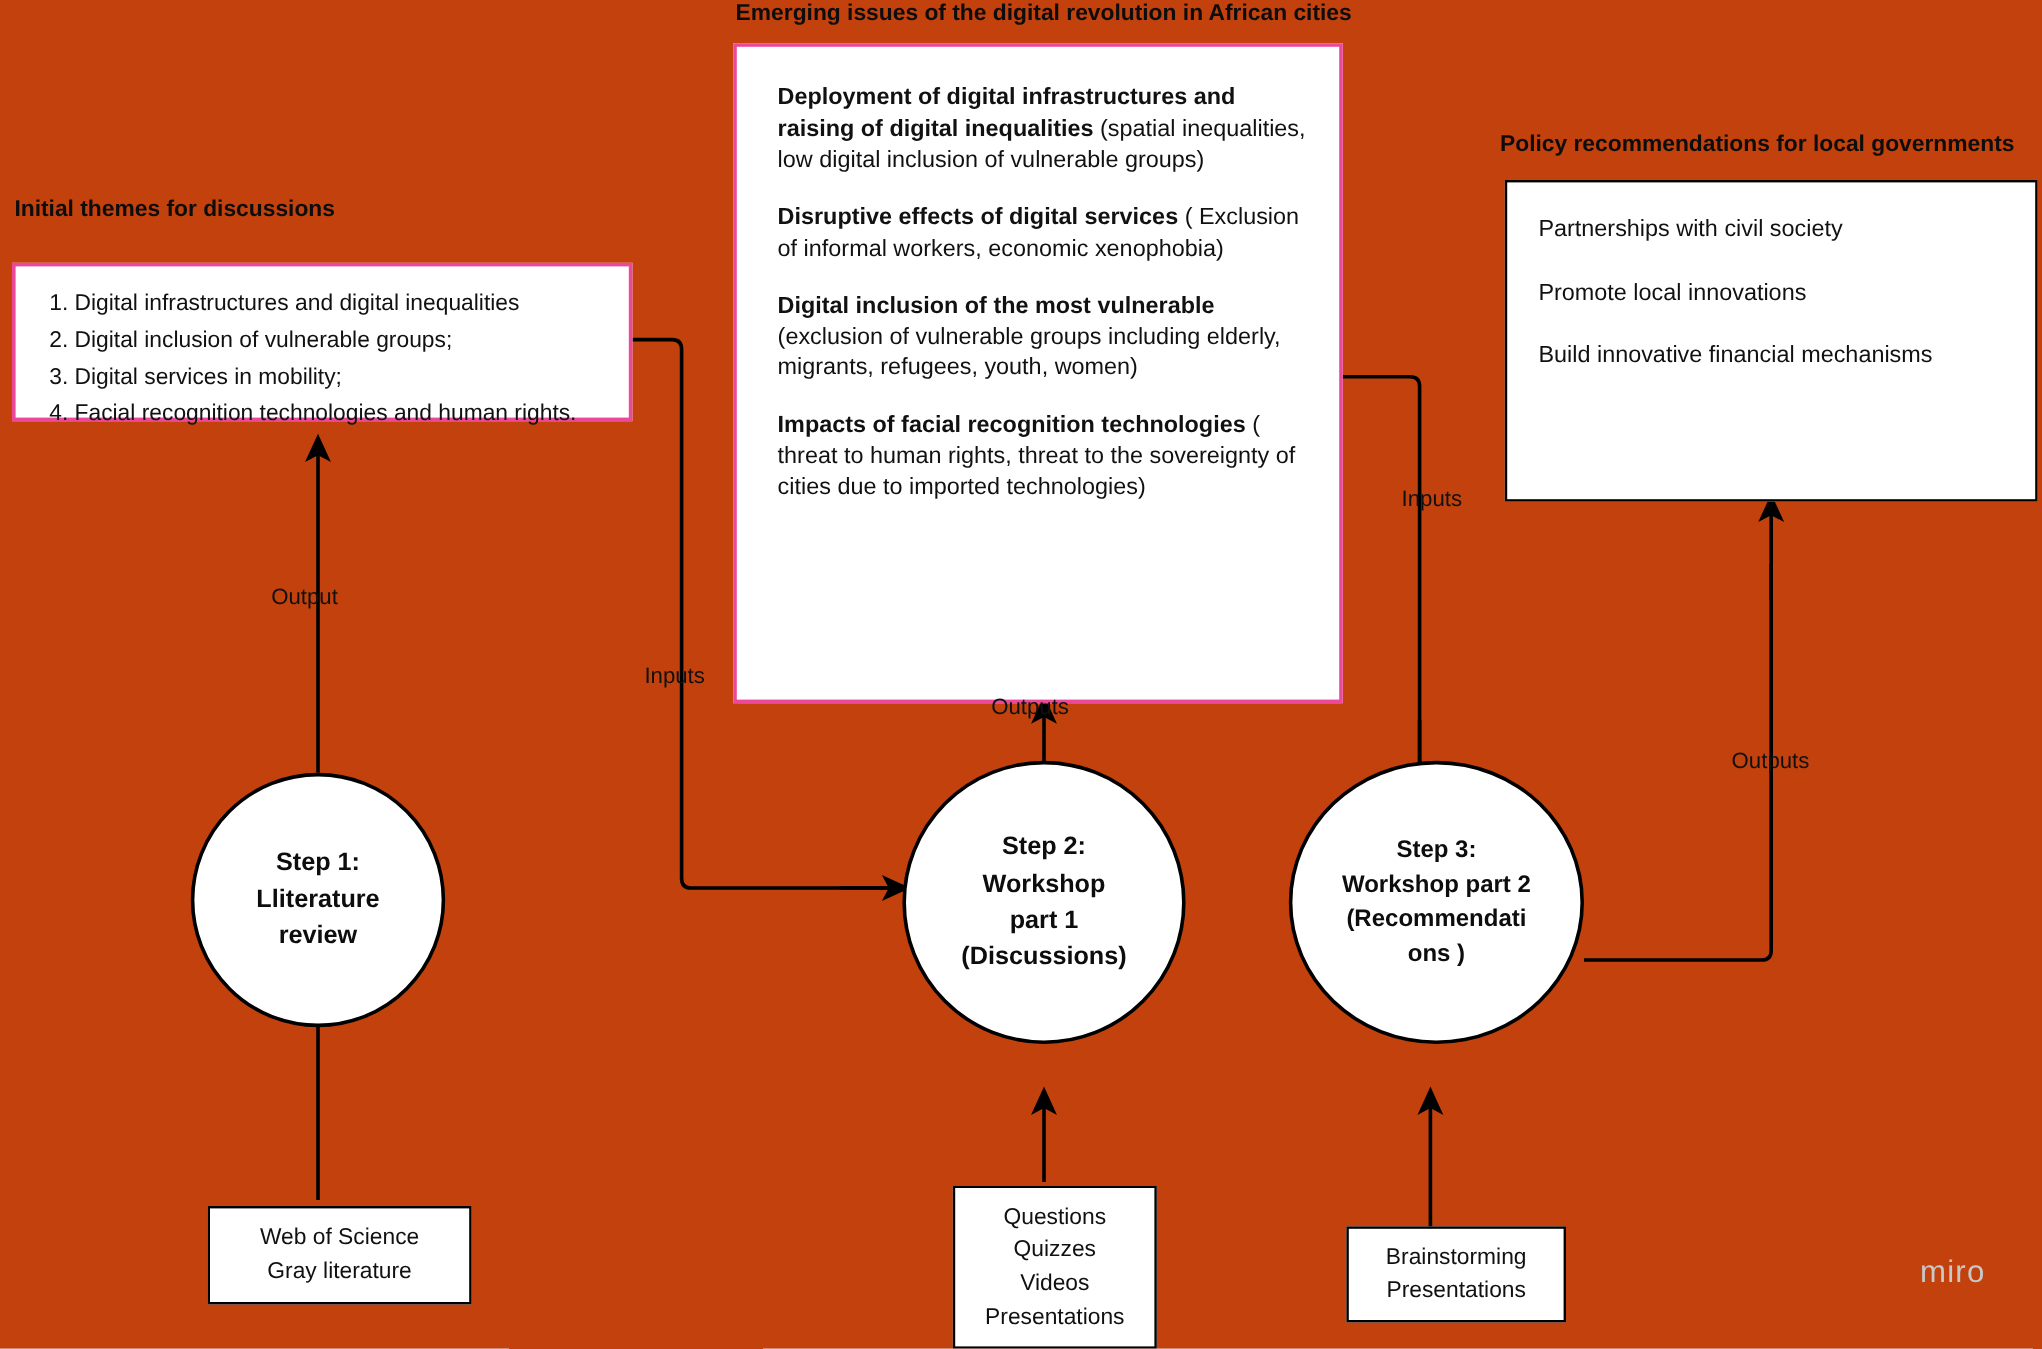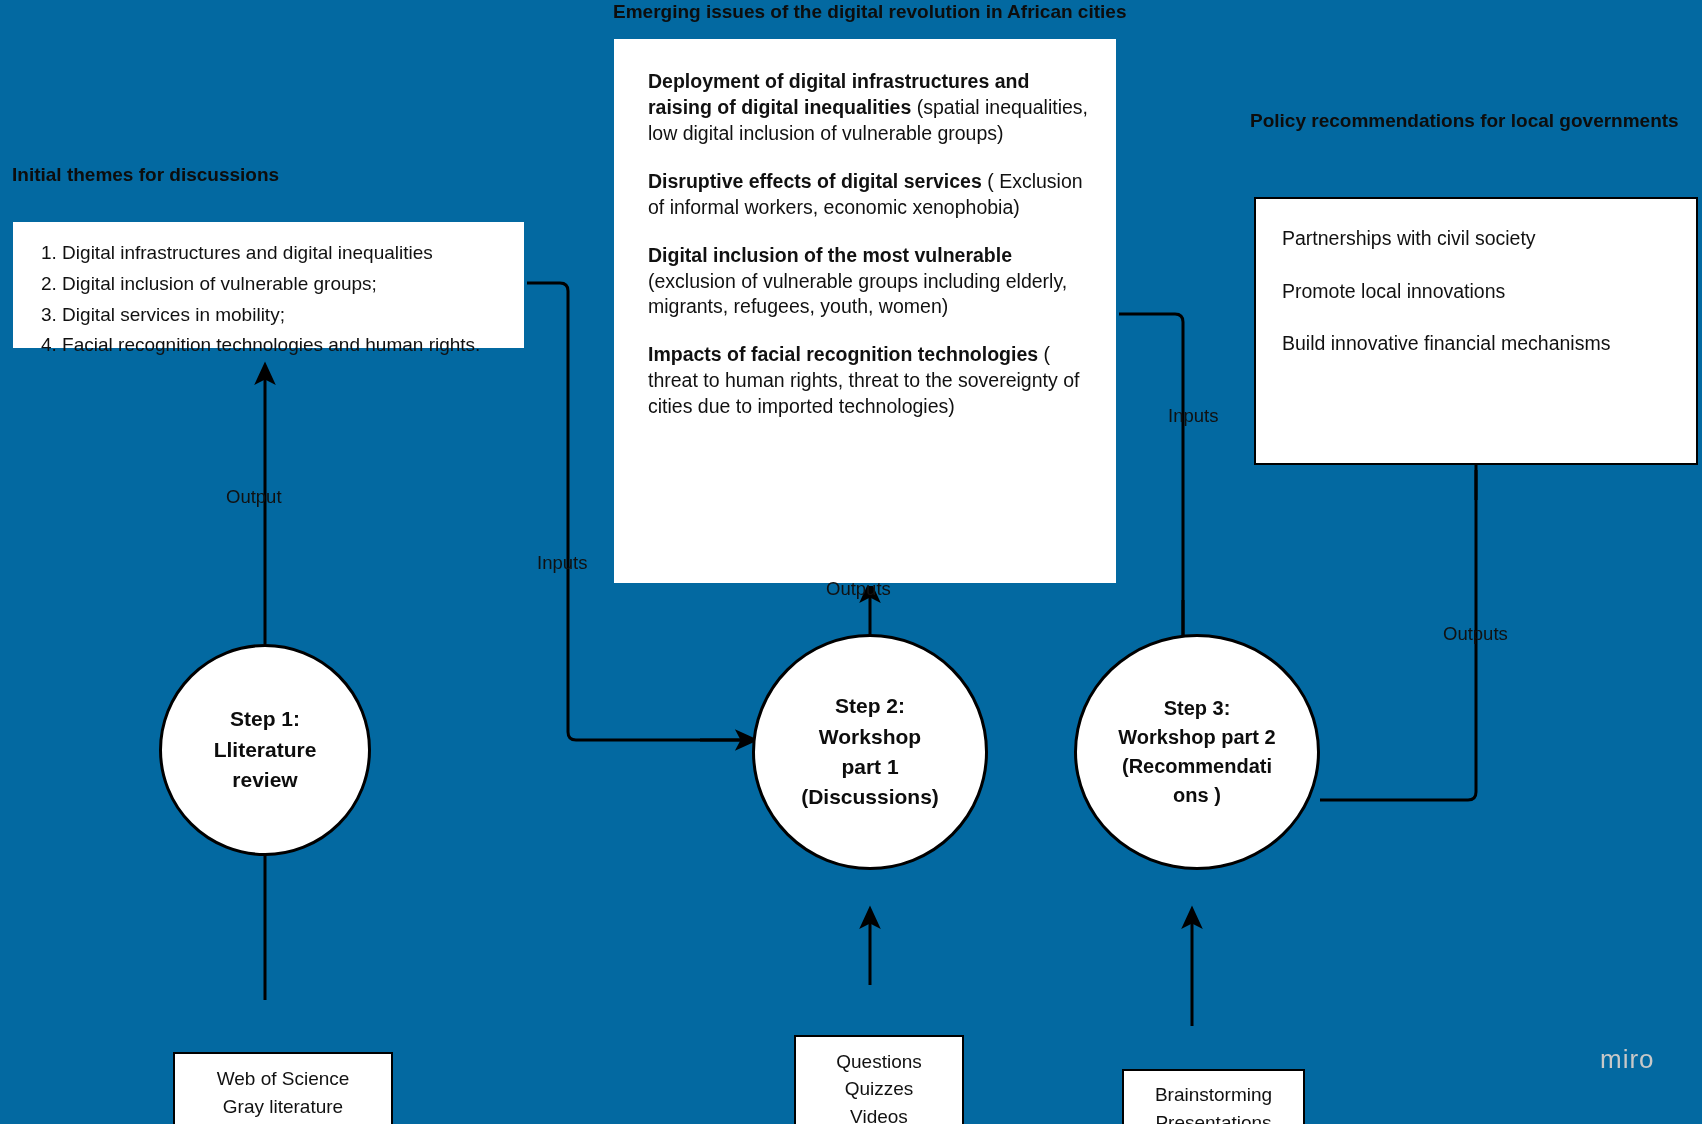--- a/index.html
+++ b/index.html
@@ -5,45 +5,44 @@
   html,body{margin:0;padding:0;background:#ffffff;}
   body{
     font-family:"Liberation Sans", sans-serif;
     color:#111111;
     -webkit-font-smoothing:antialiased;
   }
   #canvas{
     position:relative;
     width:1702px;
     height:1124px;
-    background:#0369a1;
+    background:#c2410c;
     overflow:hidden;
   }
   .abs{position:absolute;}
 
   
   .section-title{
     font-size:19px;
     font-weight:bold;
     color:#0d0d0d;
     line-height:1.2;
     white-space:nowrap;
   }
 
   
   .box{
-    border:3px solid #0369a1;
+    border:3px solid #ec4899;
     background:#ffffff;
     box-sizing:border-box;
   }
   .box-thin{
     border:2.5px solid #000000;
     background:#ffffff;
     box-sizing:border-box;
-    margin-top:47px;
   }
 
   
   .themes-list{
     margin:0;
     padding:0;
     list-style:none;
     font-size:19px;
     line-height:1.62;
     color:#111;

